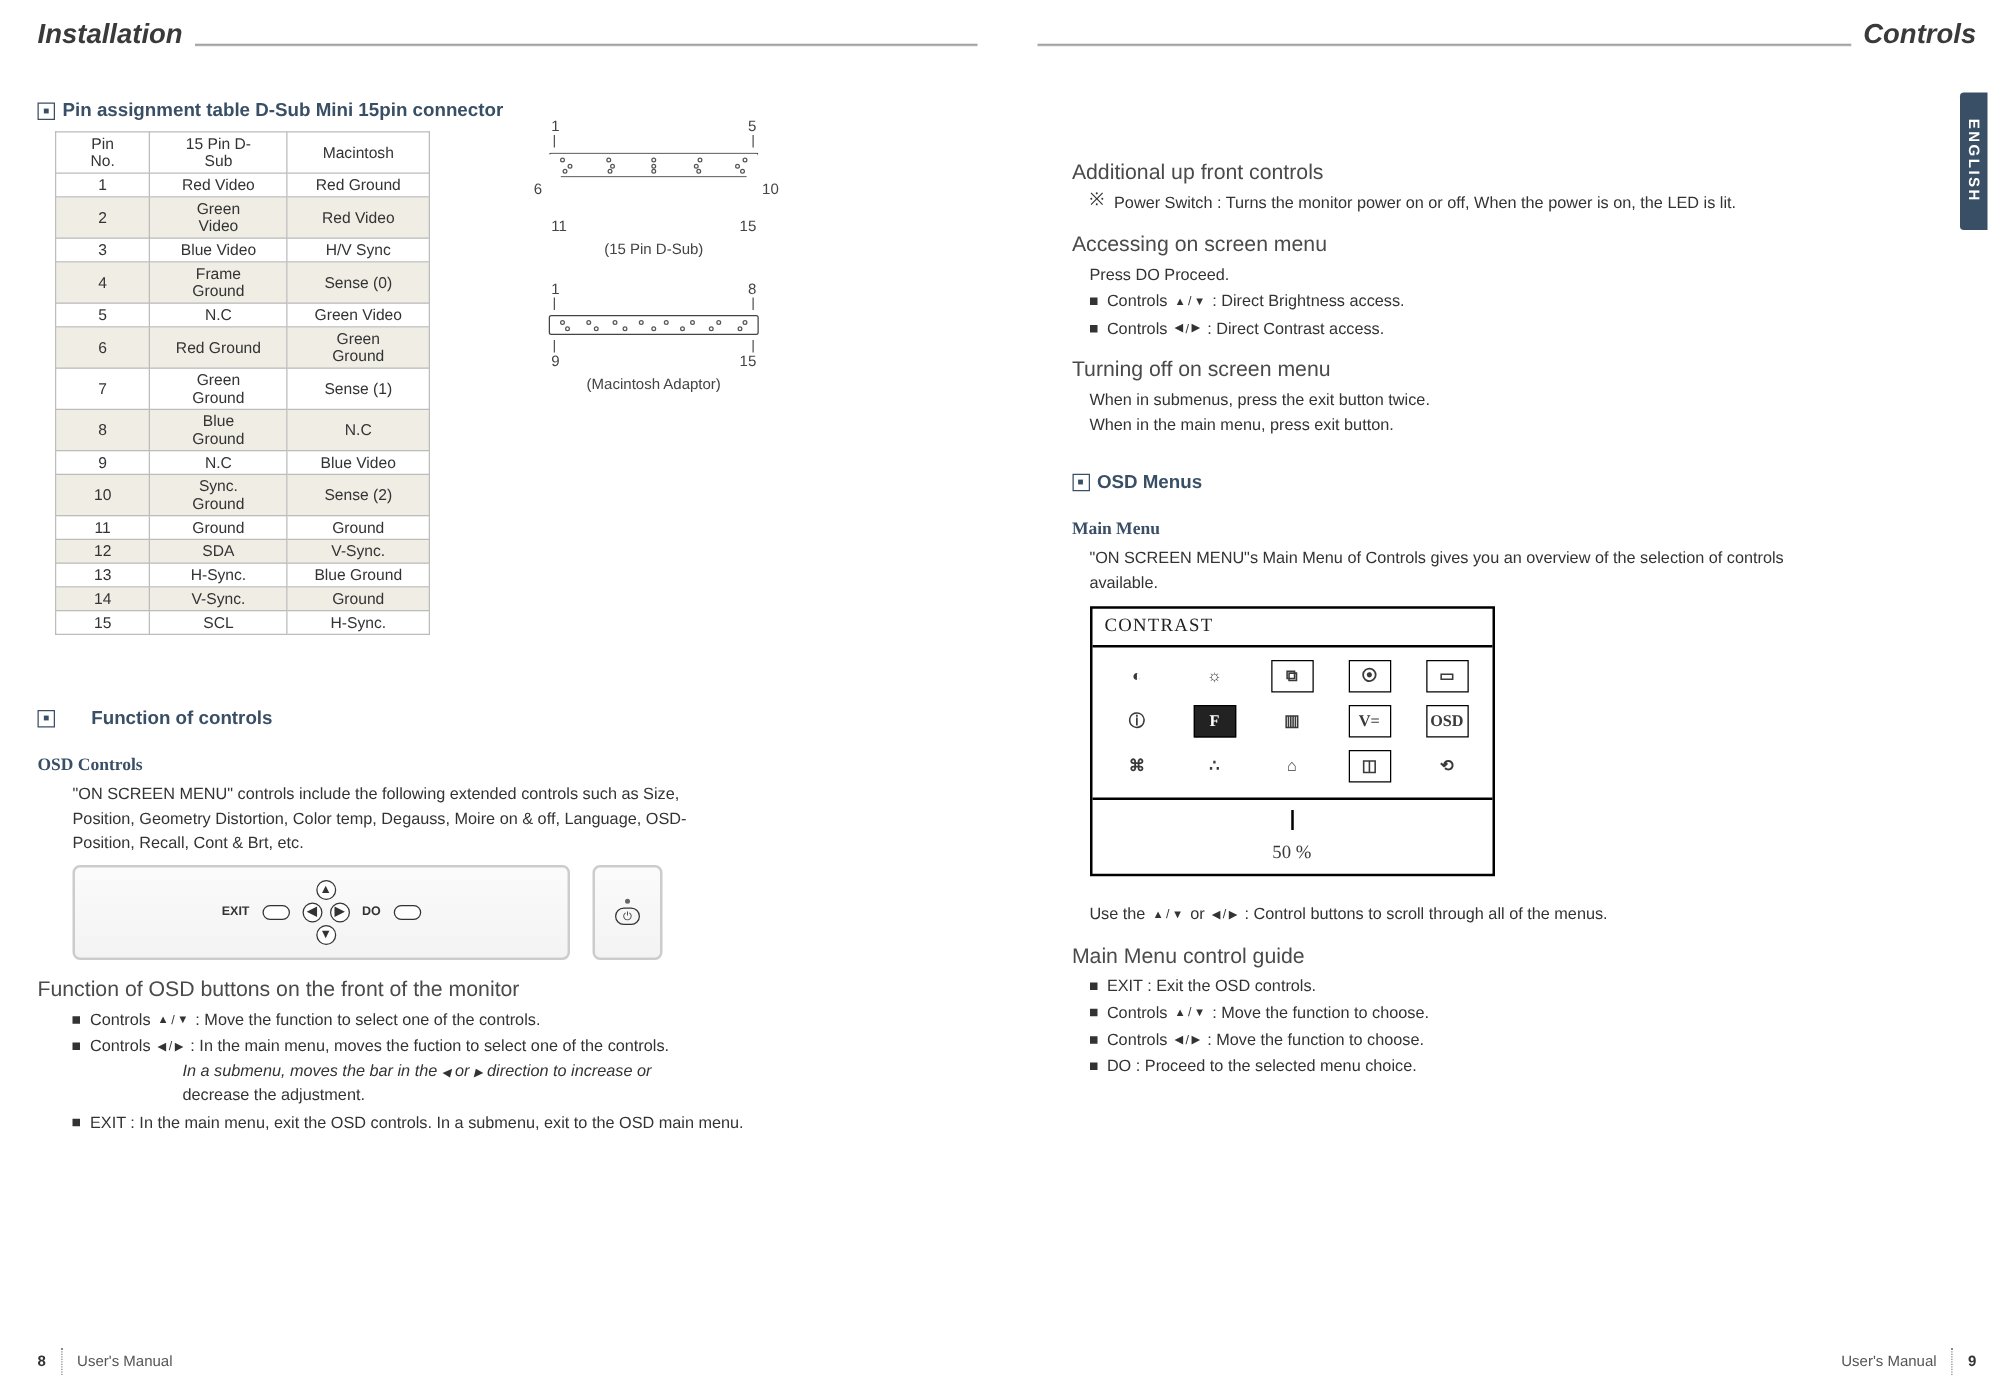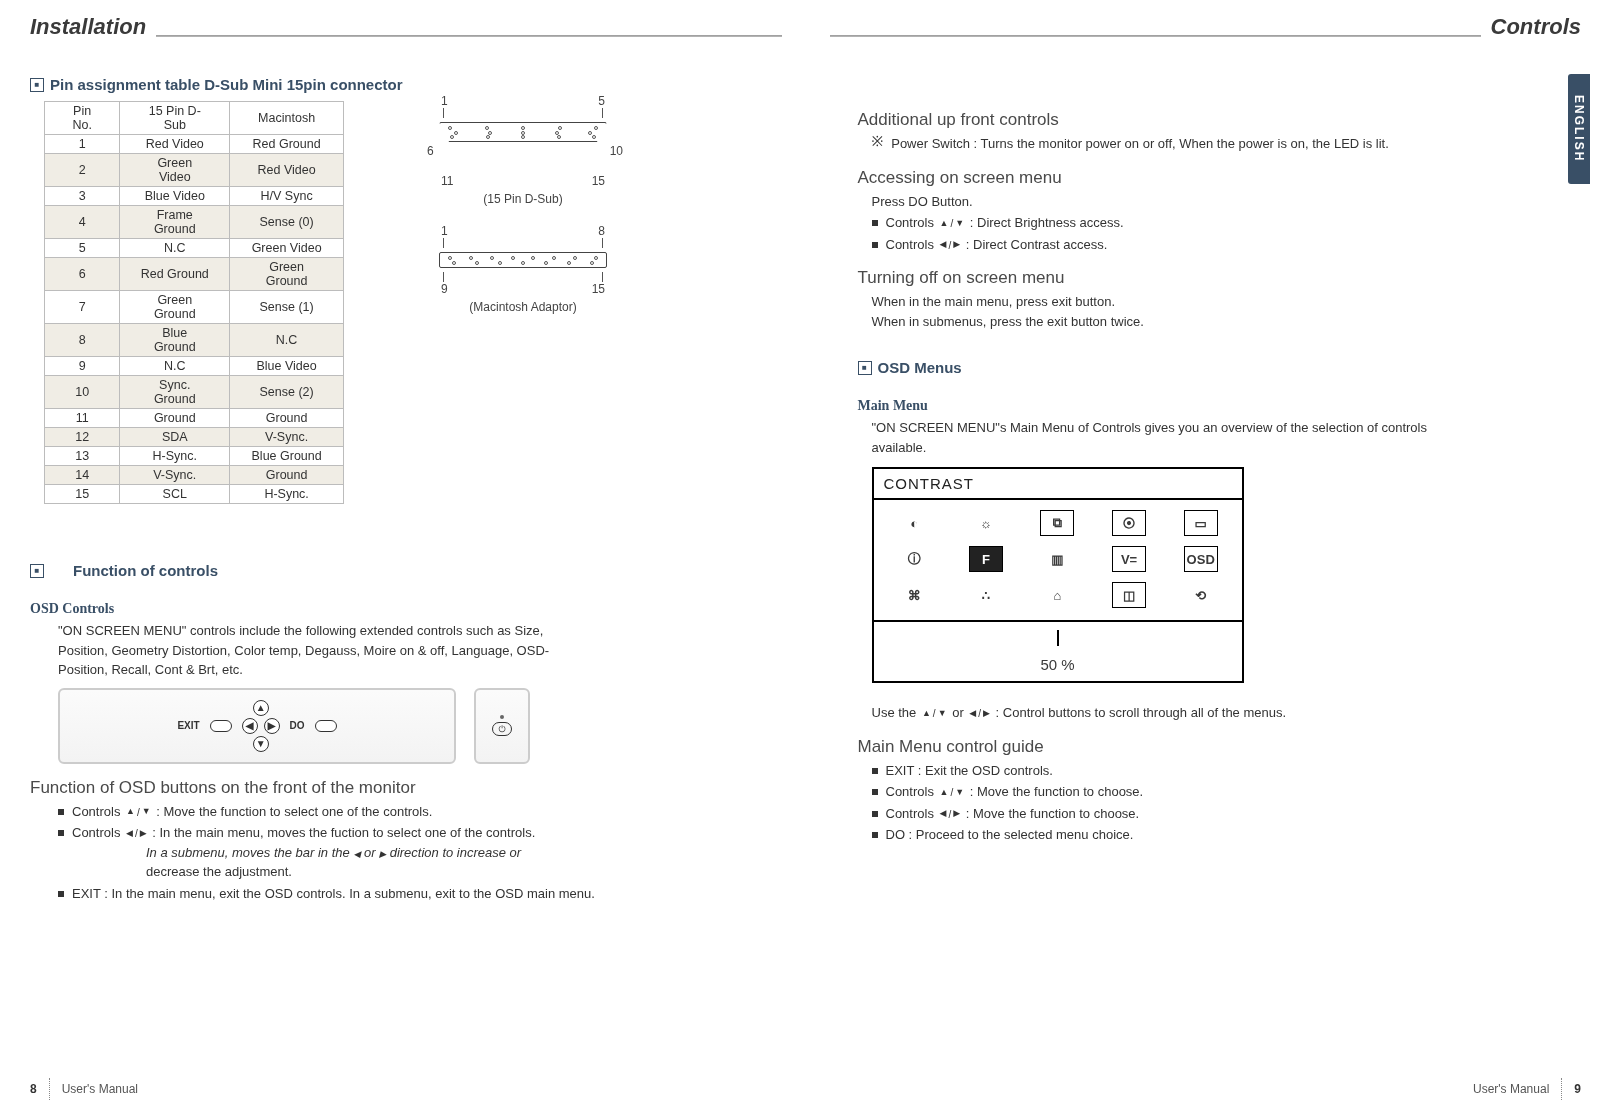--- a/index.html
+++ b/index.html
@@ -9,21 +9,21 @@
     --row-alt:#f0ede5;
     --row:#fff;
     --border:#bcbcbc;
   }
   * { box-sizing:border-box; }
   html,body { margin:0; padding:0; background:#fff; font-family:Arial,Helvetica,sans-serif; color:var(--ink);}
   .spread { display:flex; width:1611px; height:1118px; margin:0 auto; padding:14px 24px 10px 24px;}
   .page { flex:1 1 50%; position:relative; padding:0 24px;}
   .page.left { padding-left:6px;}
   .page.right { padding-right:6px;}
-  .titlebar { display:flex; align-items:flex-end; justify-content:flex-start; gap:10px; margin-bottom:22px;}
+  .titlebar { display:flex; align-items:flex-end; justify-content:flex-start; gap:10px; margin-bottom:40px;}
   .page.right .titlebar { justify-content:flex-end;}
   .page-title { font-size:22px; font-weight:700; font-style:italic; color:var(--ink);}
   .rule { height:2px; background:linear-gradient(to bottom,#999,#bbb); flex:1 1 auto; margin-bottom:3px;}
   .section-h { display:flex; align-items:center; gap:6px; font-size:15px; font-weight:700; color:var(--accent); margin:36px 0 8px 0;}
   .section-h .marker { display:inline-flex; align-items:center; justify-content:center; width:14px;height:14px; border:1px solid var(--accent); color:var(--accent); font-size:10px;}
   .section-h .marker::after{content:"■"; font-size:8px;}
   .sub-h { font-size:14px; font-weight:700; color:var(--accent); margin:22px 0 4px 0;font-family:Liberation Serif, serif;}
   .sub-h2 { font-size:17px; color:#4a4a4a; margin:14px 0 4px 0;}
   .body { font-size:13px; line-height:1.5; color:#333;}
   .indent { padding-left:28px;}
@@ -50,21 +50,21 @@
   .panel { display:flex; gap:18px; align-items:stretch; margin-top:8px;}
   .panel-main { flex:1 1 auto; border:2px solid #ccc; border-radius:6px; background:linear-gradient(to bottom,#fbfbfb,#f3f3f3); padding:10px 18px; display:flex; align-items:center; justify-content:center;}
   .btnrow { display:flex; align-items:center; gap:10px; font-size:10px; color:#333; font-weight:700;}
   .pill { width:22px;height:12px; border:1.5px solid #333; border-radius:8px; background:#fff;}
   .circ { width:16px;height:16px; border:1.5px solid #333; border-radius:50%; display:flex;align-items:center;justify-content:center; background:#fff;}
   .arrow { font-size:10px; line-height:1;}
   .panel-pwr { width:56px; border:2px solid #ccc; border-radius:6px; background:linear-gradient(to bottom,#fbfbfb,#f3f3f3); display:flex;flex-direction:column;align-items:center;justify-content:center; gap:3px;}
   .led { width:4px;height:4px; border-radius:50%; background:#666;}
   .pwr { width:20px;height:14px; border:1.5px solid #333; border-radius:8px; display:flex;align-items:center;justify-content:center; font-size:9px;}
   
-  .osd { border:2px solid #000; width:372px; margin:10px 0 0 42px; font-family:Liberation Sans, sans-serif;}
+  .osd { border:2px solid #000; width:324px; margin:10px 0 0 42px; font-family:Liberation Serif, serif;}
   .osd-title { border-bottom:2px solid #000; padding:6px 10px; font-size:15px; letter-spacing:1px; color:#222;}
   .osd-icons { padding:10px 18px 12px 18px;border-bottom:2px solid #000;}
   .osd-grid { display:grid; grid-template-columns:repeat(5,1fr); gap:10px 26px; justify-items:center;}
   .osd-ic { width:34px;height:26px; display:flex;align-items:center;justify-content:center; border:1.5px solid #000; background:#fff; font-size:13px; font-weight:700;}
   .osd-ic.noborder { border:none;}
   .osd-ic.dark { background:#222;color:#fff;}
   .osd-bar { display:flex; align-items:center; gap:10px; padding:8px 14px;flex-direction:column;}
   .bar-track { flex:1 1 auto; height:16px; border:1.5px solid #000; position:relative; background:#fff;}
   .bar-fill { position:absolute; left:0;top:0;bottom:0; width:50%; background:#222;}
   .bar-val { font-size:15px; white-space:nowrap;}
@@ -349,35 +349,35 @@
     <div class="sub-h2 indent">Additional up front controls</div>
     <div class="body indent2">
       <div class="bul">
           <span class="flower">※</span>
           <span>Power Switch : Turns the monitor power on or off, When the power is on, the LED is lit.</span>
         </div>
     </div>
 
     <div class="sub-h2 indent">Accessing on screen menu</div>
     <div class="body indent2">
-      <div>Press DO Button.</div>
+      <div>Press DO Proceed.</div>
       <div class="bul">
           <span class="sq"></span>
           <div><span>Controls </span><span class="ud"><span class="tri">▲</span>/<span class="tri">▼</span></span><span> : Direct Brightness access.</span></div>
         </div>
       <div class="bul">
           <span class="sq"></span>
           <div><span>Controls </span><span class="lr"><span class="tri">◀</span>/<span class="tri">▶</span></span><span> : Direct Contrast access.</span></div>
         </div>
     </div>
 
     <div class="sub-h2 indent">Turning off on screen menu</div>
     <div class="body indent2">
+      <div>When in submenus, press the exit button twice.</div>
       <div>When in the main menu, press exit button.</div>
-      <div>When in submenus, press the exit button twice.</div>
     </div>
 
     <div class="section-h indent" style="margin-top:28px;">
       <span class="marker"></span>
       <span>OSD Menus</span>
     </div>
 
     <div class="sub-h indent">Main Menu</div>
     <div class="body indent2" style="max-width:620px;">"ON SCREEN MENU"s Main Menu of Controls gives you an overview of the selection of controls available.</div>
 

